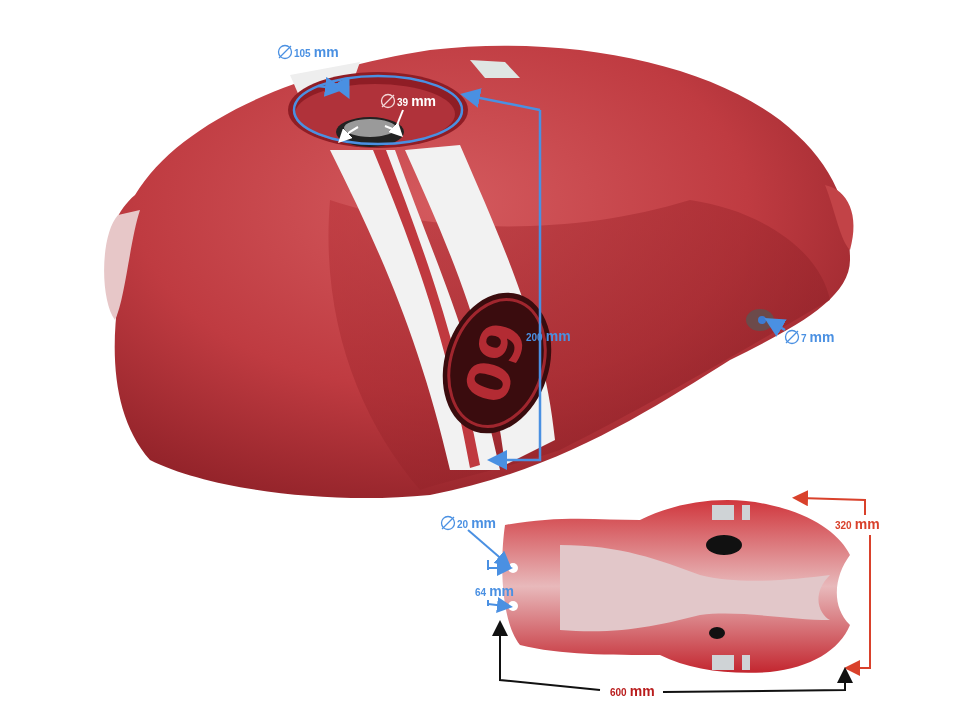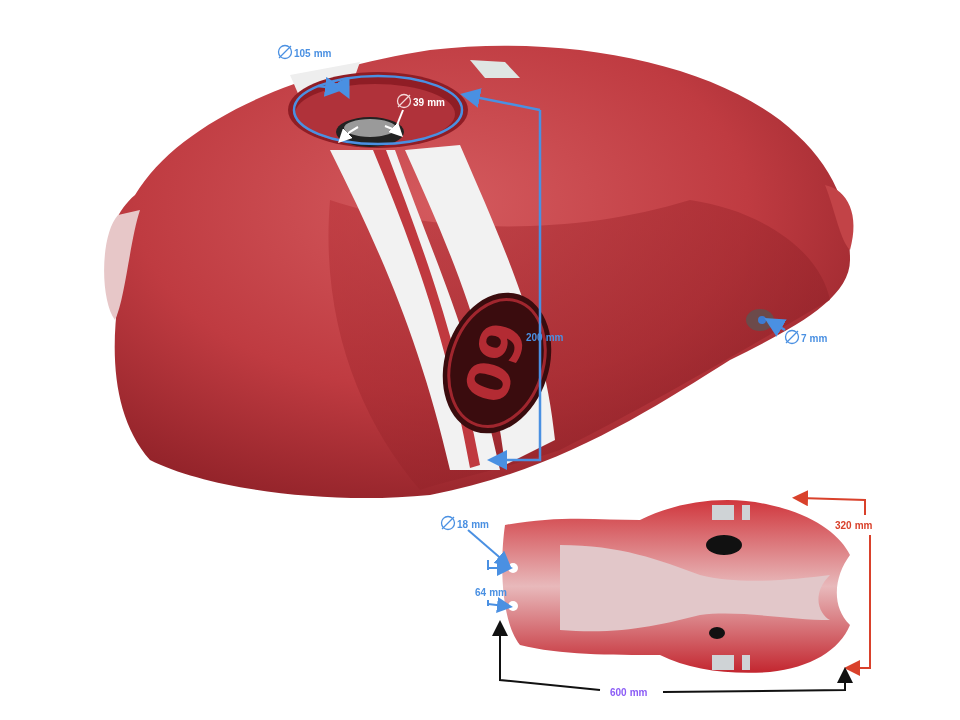--- a/index.html
+++ b/index.html
@@ -1,25 +1,25 @@
 <!DOCTYPE html>
 <html><head>
 <meta charset="utf-8">
 <style>
   html, body { margin:0; padding:0; }
   body { width:960px; height:720px; background:#ffffff; position:relative; overflow:hidden;
          font-family:"Liberation Sans", sans-serif; }
   #stage { position:absolute; left:0; top:0; width:960px; height:720px; }
   .lbl { position:absolute; font-weight:bold; white-space:nowrap; line-height:1; }
   .lbl .num { font-size:10px; }
-  .lbl .unit { font-size:10px; margin-left:3px; }
+  .lbl .unit { font-size:14px; margin-left:3px; }
   .blue { color:#4a90e2; }
   .white { color:#ffffff; }
   .red { color:#d9412b;text-align:right; }
-  .black { color:#8b5cf6; }
+  .black { color:#b91c1c; }
   .dia { display:inline-block; width:16px; height:16px; vertical-align:-3px; margin-right:1px; }
 </style>
 </head>
 <body>
 
 <div id="stage">
   <svg width="960" height="720" viewBox="0 0 960 720">
     <defs>
       <radialGradient id="bodyGrad" cx="0.45" cy="0.35" r="0.75">
         <stop offset="0" stop-color="#d45a5e"></stop>
@@ -131,21 +131,21 @@
   </svg>
 
   
   <div class="lbl blue" style="left:277px;top:44px;">
     <svg class="dia" viewBox="0 0 16 16">
         <circle cx="8" cy="8" r="6.5" fill="none" stroke="#4a90e2" stroke-width="1.3"></circle>
         <line x1="2" y1="14" x2="14" y2="2" stroke="#4a90e2" stroke-width="1.3"></line>
       </svg><span class="num">105</span><span class="unit">mm</span>
   </div>
 
-  <div class="lbl white" style="left:396px;top:93px;">
+  <div class="lbl white" style="left:380px;top:93px;">
     <svg class="dia" viewBox="0 0 16 16">
         <circle cx="8" cy="8" r="6.5" fill="none" stroke="#f4d7d7" stroke-width="1.3"></circle>
         <line x1="2" y1="14" x2="14" y2="2" stroke="#f4d7d7" stroke-width="1.3"></line>
       </svg><span class="num">39</span><span class="unit">mm</span>
   </div>
 
   <div class="lbl blue" style="left:526px;top:328px;">
     <span class="num">200</span><span class="unit">mm</span>
   </div>
 
@@ -153,21 +153,21 @@
     <svg class="dia" viewBox="0 0 16 16">
         <circle cx="8" cy="8" r="6.5" fill="none" stroke="#4a90e2" stroke-width="1.3"></circle>
         <line x1="2" y1="14" x2="14" y2="2" stroke="#4a90e2" stroke-width="1.3"></line>
       </svg><span class="num">7</span><span class="unit">mm</span>
   </div>
 
   <div class="lbl blue" style="left:440px;top:515px;">
     <svg class="dia" viewBox="0 0 16 16">
         <circle cx="8" cy="8" r="6.5" fill="none" stroke="#4a90e2" stroke-width="1.3"></circle>
         <line x1="2" y1="14" x2="14" y2="2" stroke="#4a90e2" stroke-width="1.3"></line>
-      </svg><span class="num">18</span><span class="unit">mm</span>
+      </svg><span class="num">20</span><span class="unit">mm</span>
   </div>
 
   <div class="lbl blue" style="left:475px;top:583px;">
     <span class="num">64</span><span class="unit">mm</span>
   </div>
 
   <div class="lbl red" style="left:835px;top:516px;">
     <span class="num">320</span><span class="unit">mm</span>
   </div>
 

